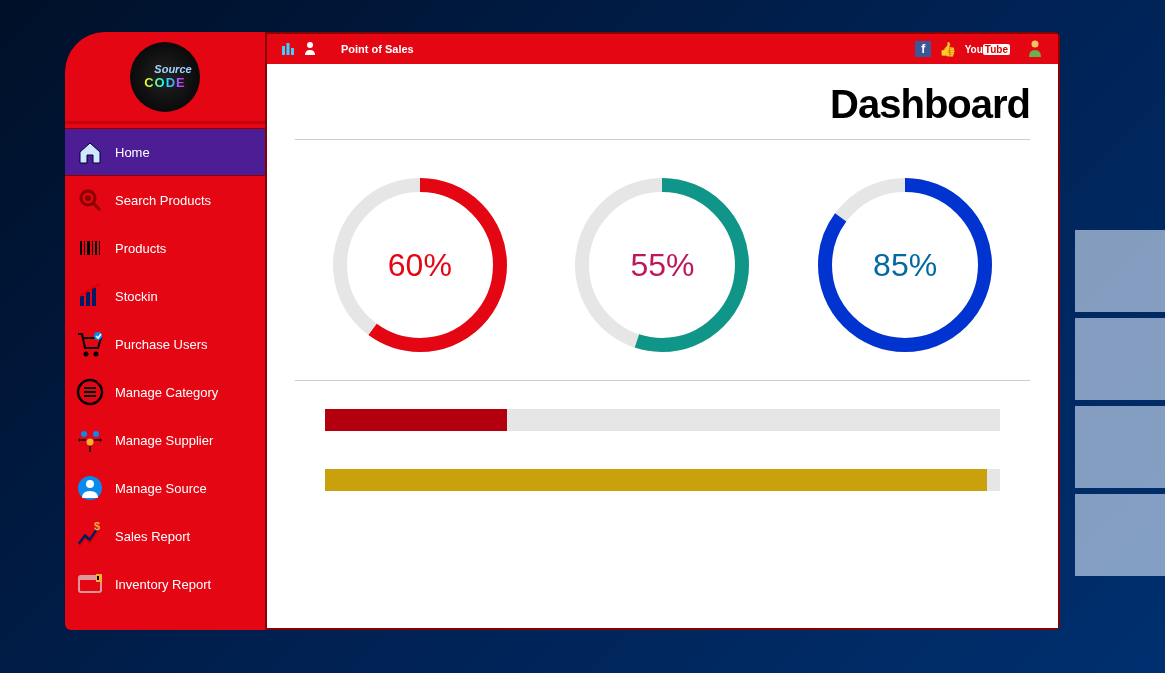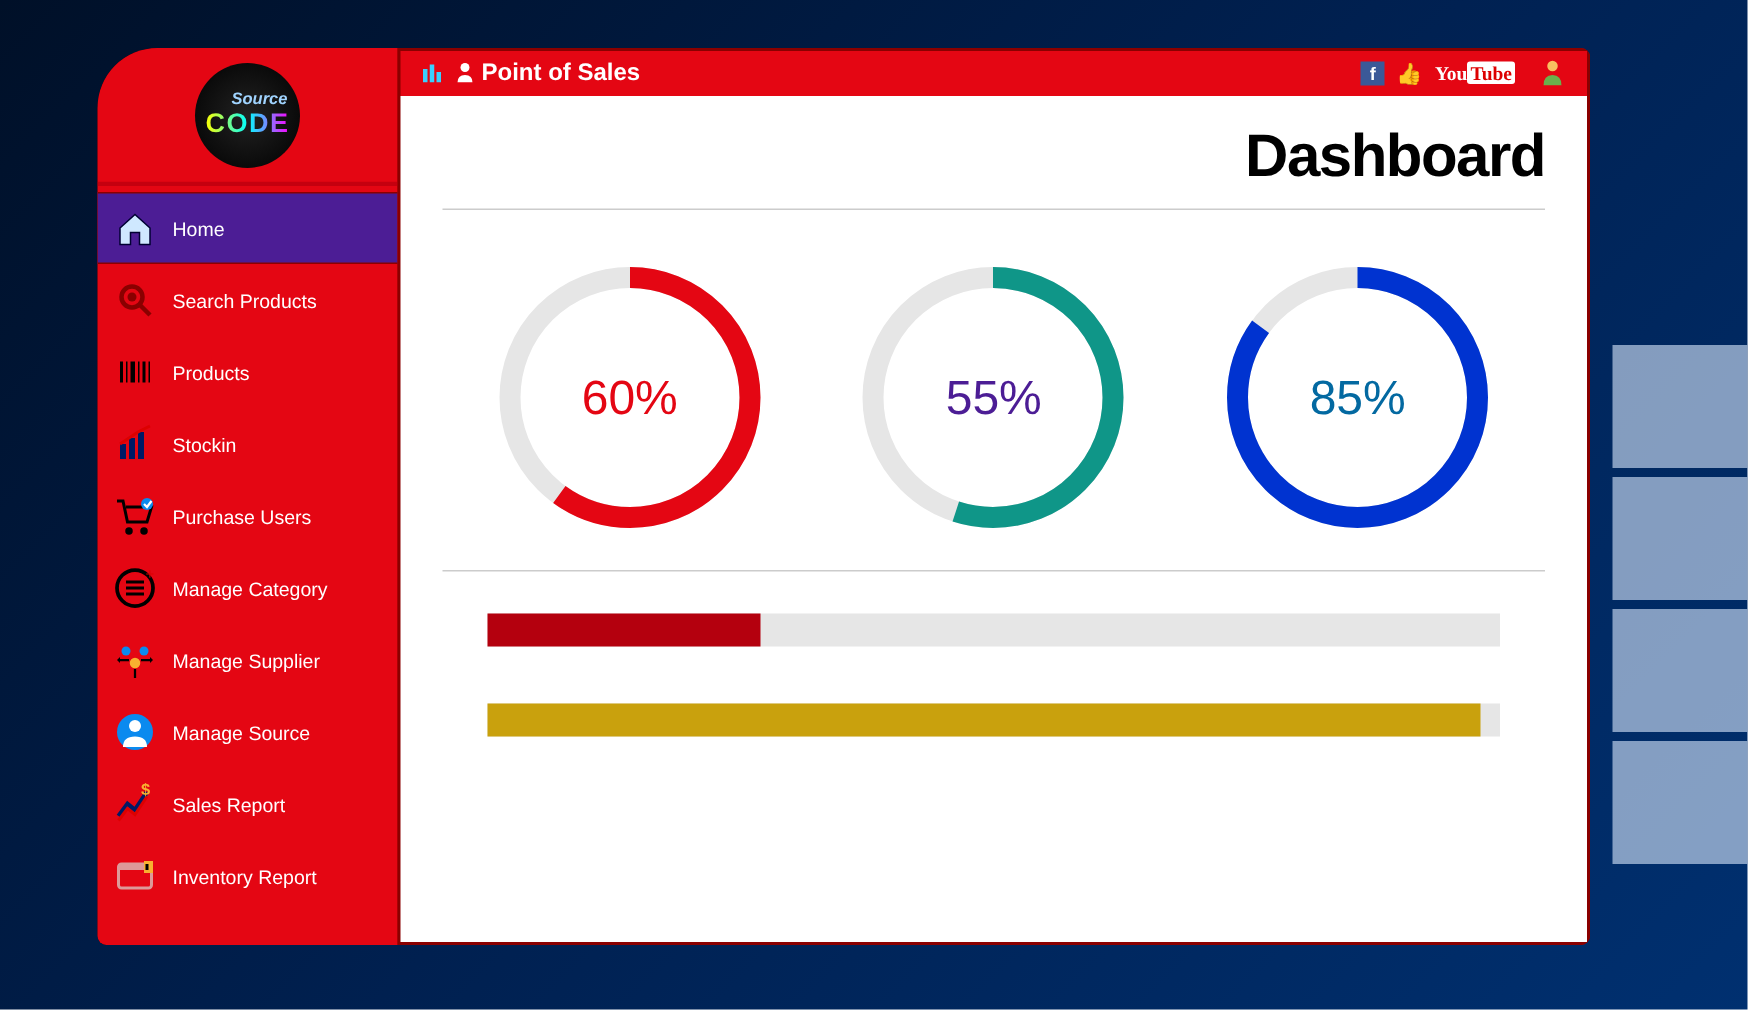--- a/index.html
+++ b/index.html
@@ -54,21 +54,21 @@
     background: radial-gradient(circle, #222 0%, #000 100%);
     display: flex;
     flex-direction: column;
     align-items: center;
     justify-content: center;
     color: #fff;
     font-size: 11px;
     font-weight: bold;
   }
   .logo .l1 { color: #a0d4ff; font-style: italic; margin-left: 16px; }
-  .logo .l2 { background: linear-gradient(90deg,#ff0,#0ff,#f0f); background-clip: text; -webkit-background-clip: text; color: transparent; font-size: 18px; letter-spacing: 1px; }
+  .logo .l2 { background: linear-gradient(90deg,#ff0,#0ff,#f0f); background-clip: text; -webkit-background-clip: text; color: transparent; font-size: 13px; letter-spacing: 1px; }
   .nav {
     flex: 1;
     padding-top: 4px;
   }
   .nav-item {
     display: flex;
     align-items: center;
     height: 48px;
     padding-left: 8px;
     color: #fff;
@@ -95,23 +95,23 @@
   }
   .topbar {
     height: 30px;
     background: #e40613;
     display: flex;
     align-items: center;
     color: #fff;
     padding: 0 10px;
   }
   .topbar-title {
-    font-size: 16px;
+    font-size: 11px;
     font-weight: bold;
-    margin-left: 0;
+    margin-left: 20px;
   }
   .topbar-spacer { flex: 1; }
   .topbar-icon { margin: 0 4px; font-size: 14px; }
   .content {
     flex: 1;
     background: #fff;
     padding: 18px 28px;
     overflow: hidden;
   }
   .page-title {
@@ -308,41 +308,41 @@
       <span class="topbar-icon">
         <svg width="14" height="14" viewBox="0 0 14 14">
             <circle cx="7" cy="4" r="3" fill="#fff"></circle>
             <path d="M2 14 Q2 9 7 9 Q12 9 12 14 Z" fill="#fff"></path>
           </svg>
       </span>
       <span class="topbar-title">Point of Sales</span>
       <span class="topbar-spacer"></span>
       <span class="topbar-icon" style="background:#3b5998;color:#fff;width:16px;height:16px;display:inline-flex;align-items:center;justify-content:center;font-weight:bold;font-size:12px;">f</span>
       <span class="topbar-icon" style="color:#fff;">👍</span>
-      <span class="topbar-icon" style="color:#fff;font-size:13px;font-weight:bold;font-family:Liberation Serif, serif;">You<span style="background:#fff;color:#d00;padding:0 2px;border-radius:2px;">Tube</span></span>
+      <span class="topbar-icon" style="color:#fff;font-size:10px;font-weight:bold;">You<span style="background:#fff;color:#d00;padding:0 2px;border-radius:2px;">Tube</span></span>
       <span class="topbar-icon" style="margin-left:12px;">
         <svg width="18" height="18" viewBox="0 0 18 18">
             <circle cx="9" cy="5" r="3.5" fill="#f8c060"></circle>
             <path d="M3 18 Q3 11 9 11 Q15 11 15 18 Z" fill="#6ab04c"></path>
           </svg>
       </span>
     </div>
 
     <div class="content">
       <div class="page-title">Dashboard</div>
       <hr class="sep">
       <div class="gauges" id="gauges">
           <div class="gauge"><svg viewBox="0 0 190 190">
               <circle class="gauge-bg" cx="95" cy="95" r="80"></circle>
               <circle class="gauge-arc" cx="95" cy="95" r="80" stroke="#e40613" stroke-dasharray="301.59289474462014 502.6548245743669"></circle>
             </svg><div class="gauge-label" style="color:#e40613">60%</div></div>
           <div class="gauge"><svg viewBox="0 0 190 190">
               <circle class="gauge-bg" cx="95" cy="95" r="80"></circle>
               <circle class="gauge-arc" cx="95" cy="95" r="80" stroke="#0f9688" stroke-dasharray="276.4601535159018 502.6548245743669"></circle>
-            </svg><div class="gauge-label" style="color:#4c1d95">55%</div></div>
+            </svg><div class="gauge-label" style="color:#be185d">55%</div></div>
           <div class="gauge"><svg viewBox="0 0 190 190">
               <circle class="gauge-bg" cx="95" cy="95" r="80"></circle>
               <circle class="gauge-arc" cx="95" cy="95" r="80" stroke="#0033d0" stroke-dasharray="427.25660088821184 502.6548245743669"></circle>
             </svg><div class="gauge-label" style="color:#0369a1">85%</div></div>
         </div>
       <hr class="sep2">
       <div class="bars" id="bars">
           <div class="bar">
             <div class="bar-fill" style="width: 27%; background: rgb(180, 0, 14);"></div>
           </div>

